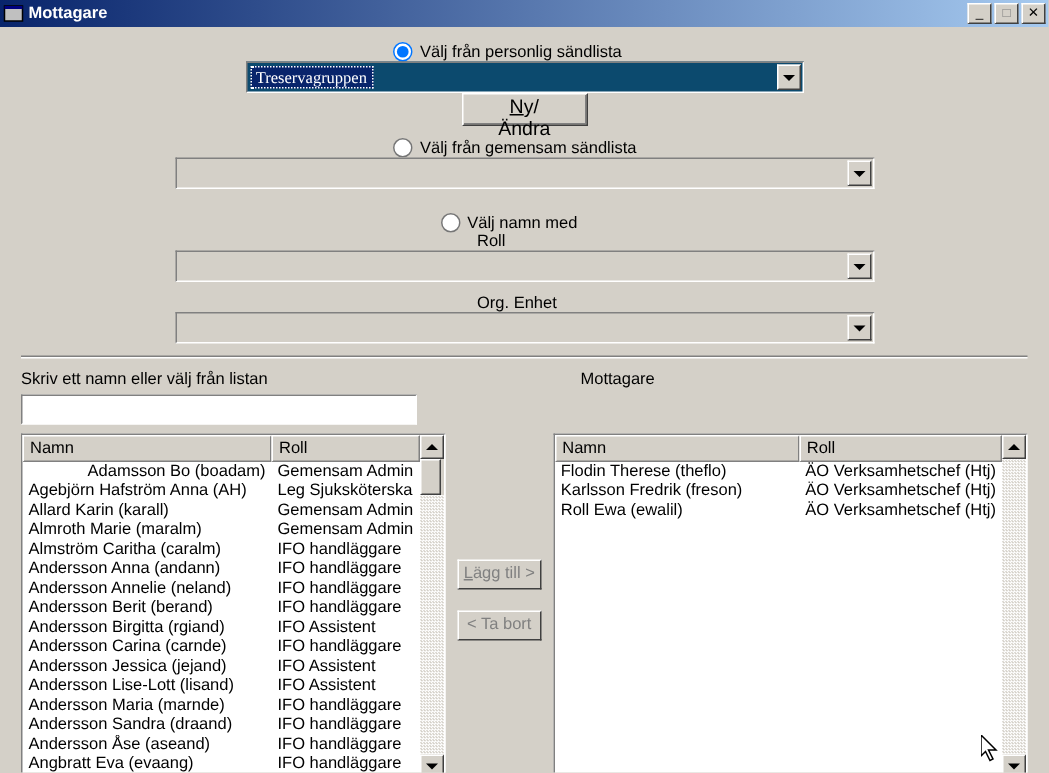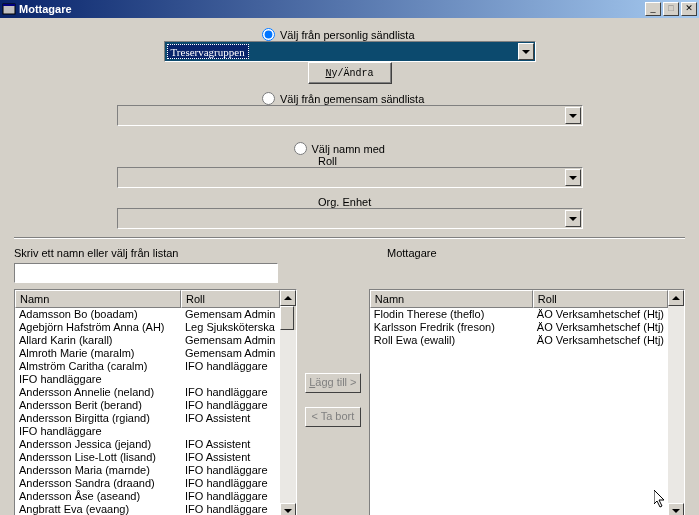--- a/index.html
+++ b/index.html
@@ -74,21 +74,21 @@
   margin: 2px; padding: 1px 3px; height: 15px; line-height: 13px;
   border: 1px dotted #fff;
 }
 .btn {
   height: 22px;
   background: #d4d0c8;
   border: 1px solid;
   border-color: #fff #404040 #404040 #fff;
   box-shadow: inset -1px -1px 0 #808080, inset 1px 1px 0 #d4d0c8;
   padding: 0 15px;
-  font-family: Liberation Mono, monospace; font-size: 10px;
+  font-family: Liberation Sans, sans-serif; font-size: 13px;
   cursor: default;
 }
 .btn u { text-decoration: underline; }
 hr.divider {
   border: none;
   border-top: 1px solid #808080;
   border-bottom: 1px solid #fff;
   margin: 8px 0;
 }
 .middle {
@@ -237,55 +237,57 @@
       <div style="height:6px"></div>
       <div class="listview">
         <div class="lv-layout">
           <div class="lv-main">
             <div class="lv-header">
               <div class="col" style="width:166px">Namn</div>
               <div class="col" style="flex:1">Roll</div>
             </div>
             <div class="lv-rows" id="left-rows">
                 <div class="lv-row">
-                  <div class="cell" style="width: 166px;">Adamsson Bo (boadam)</div>
+                  <div class="cell" style="width: 166px; text-align: right;">Adamsson Bo (boadam)</div>
                   <div class="cell" style="flex: 1 1 0%;">Gemensam Admin</div>
                 </div>
                 <div class="lv-row">
                   <div class="cell" style="width: 166px;">Agebjörn Hafström Anna (AH)</div>
                   <div class="cell" style="flex: 1 1 0%;">Leg Sjuksköterska</div>
                 </div>
                 <div class="lv-row">
                   <div class="cell" style="width: 166px;">Allard Karin (karall)</div>
                   <div class="cell" style="flex: 1 1 0%;">Gemensam Admin</div>
                 </div>
                 <div class="lv-row">
                   <div class="cell" style="width: 166px;">Almroth Marie (maralm)</div>
                   <div class="cell" style="flex: 1 1 0%;">Gemensam Admin</div>
                 </div>
                 <div class="lv-row">
                   <div class="cell" style="width: 166px;">Almström Caritha (caralm)</div>
                   <div class="cell" style="flex: 1 1 0%;">IFO handläggare</div>
                 </div>
                 <div class="lv-row">
+                  <div class="cell" style="width: 166px;">Andersson Anna (andann)</div>
                   <div class="cell" style="flex: 1 1 0%;">IFO handläggare</div>
                 </div>
                 <div class="lv-row">
                   <div class="cell" style="width: 166px;">Andersson Annelie (neland)</div>
                   <div class="cell" style="flex: 1 1 0%;">IFO handläggare</div>
                 </div>
                 <div class="lv-row">
                   <div class="cell" style="width: 166px;">Andersson Berit (berand)</div>
                   <div class="cell" style="flex: 1 1 0%;">IFO handläggare</div>
                 </div>
                 <div class="lv-row">
                   <div class="cell" style="width: 166px;">Andersson Birgitta (rgiand)</div>
                   <div class="cell" style="flex: 1 1 0%;">IFO Assistent</div>
                 </div>
                 <div class="lv-row">
+                  <div class="cell" style="width: 166px;">Andersson Carina (carnde)</div>
                   <div class="cell" style="flex: 1 1 0%;">IFO handläggare</div>
                 </div>
                 <div class="lv-row">
                   <div class="cell" style="width: 166px;">Andersson Jessica (jejand)</div>
                   <div class="cell" style="flex: 1 1 0%;">IFO Assistent</div>
                 </div>
                 <div class="lv-row">
                   <div class="cell" style="width: 166px;">Andersson Lise-Lott (lisand)</div>
                   <div class="cell" style="flex: 1 1 0%;">IFO Assistent</div>
                 </div>

